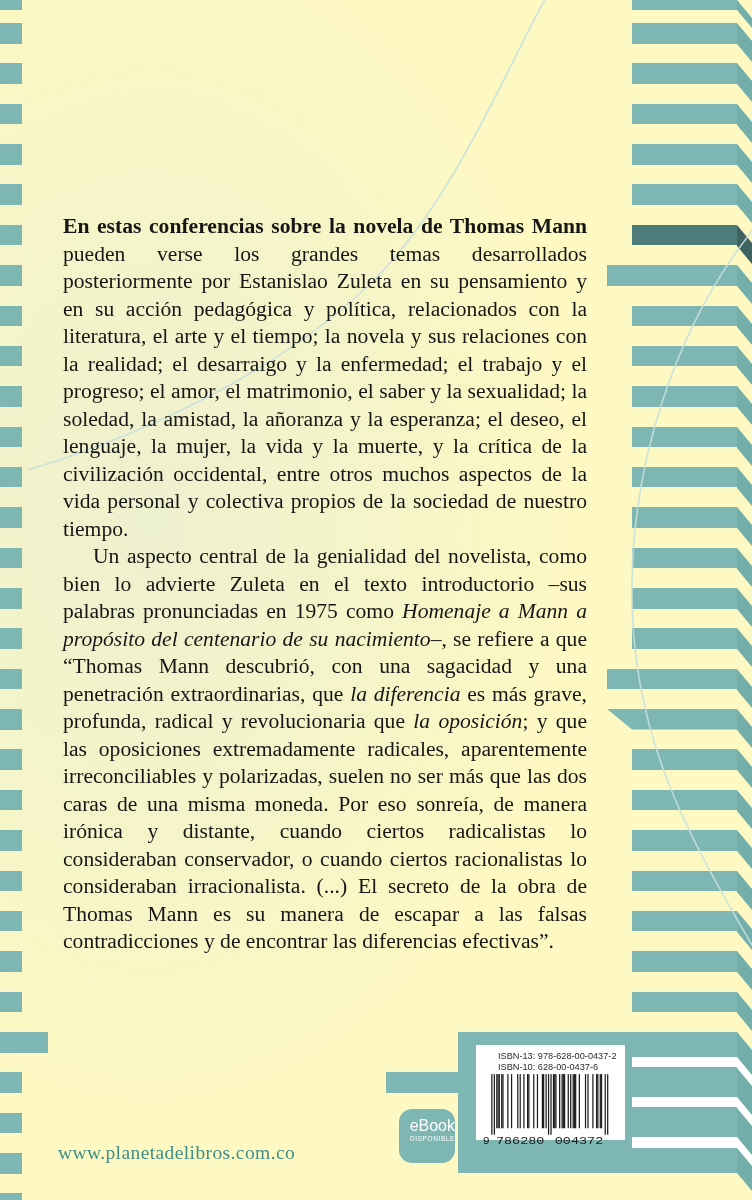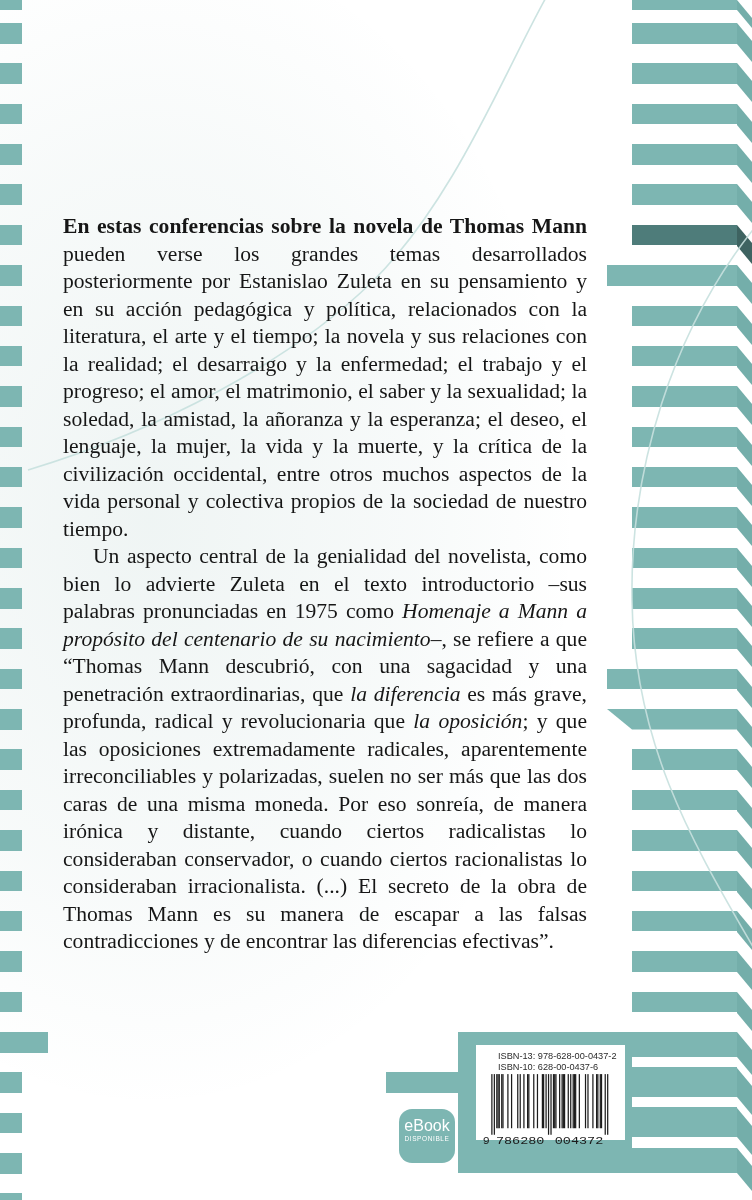--- a/index.html
+++ b/index.html
@@ -1,16 +1,16 @@
 <!DOCTYPE html>
 <html><head>
 <meta charset="utf-8">
 <style>
   html,body{margin:0;padding:0;background:#e9e9e9;}
-  .page{position:relative;width:752px;height:1200px;background:#ffffff;overflow:hidden;
+  .page{position:relative;width:752px;height:1200px;background:#fef9c3;overflow:hidden;
         font-family:"Liberation Serif",serif;margin:0 auto;}
   .tint{position:absolute;left:-270px;top:-60px;width:840px;height:1160px;border-radius:50%;
         background:radial-gradient(ellipse at center, rgba(213,228,226,0.38) 0%, rgba(213,228,226,0.18) 45%, rgba(213,228,226,0) 72%);
         z-index:0;}
   #stripes{position:absolute;inset:0;z-index:1;}
   .stripe{position:absolute;}
   #arcs{position:absolute;left:0;top:0;z-index:2;pointer-events:none;}
   #body-text{position:absolute;left:63px;top:213px;width:524px;z-index:3;
              color:#161616;font-size:21.6px;line-height:27.5px;text-align:justify;}
   #body-text p{margin:0;}
@@ -134,22 +134,23 @@
   <svg id="arcs" width="752" height="1200" viewBox="0 0 752 1200">
     <path id="arc-a" fill="none" stroke-width="1.6" opacity="0.9" d="M 548 -6 C 505 70 455 200 372 282 C 290 362 160 430 28 470" stroke="#c6e0de"></path>
     <path id="arc-b" fill="none" stroke-width="1.6" opacity="0.9" d="M 756 226 C 672 330 630 470 632 600 C 634 748 696 848 756 952" stroke="#c6e0de"></path>
   </svg>
 
   <div id="body-text">
       <p><span class="b">En estas conferencias sobre la novela de Thomas Mann </span><span>pueden verse los grandes temas desarrollados posteriormente por Estanislao Zuleta en su pensamiento y en su acción pedagógica y política, relacionados con la literatura, el arte y el tiempo; la novela y sus relaciones con la realidad; el desarraigo y la enfermedad; el trabajo y el progreso; el amor, el matrimonio, el saber y la sexualidad; la soledad, la amistad, la añoranza y la esperanza; el deseo, el lenguaje, la mujer, la vida y la muerte, y la crítica de la civilización occidental, entre otros muchos aspectos de la vida personal y colectiva propios de la sociedad de nuestro tiempo.</span></p>
       <p class="indent"><span>Un aspecto central de la genialidad del novelista, como bien lo advierte Zuleta en el texto introductorio –sus palabras pronunciadas en 1975 como </span><span class="i">Homenaje a Mann a propósito del centenario de su nacimiento</span><span>–, se refiere a que “Thomas Mann descubrió, con una sagacidad y una penetración extraordinarias, que </span><span class="i">la diferencia</span><span> es más grave, profunda, radical y revolucionaria que </span><span class="i">la oposición</span><span>; y que las oposiciones extremadamente radicales, aparentemente irreconciliables y polarizadas, suelen no ser más que las dos caras de una misma moneda. Por eso sonreía, de manera irónica y distante, cuando ciertos radicalistas lo consideraban conservador, o cuando ciertos racionalistas lo consideraban irracionalista. (...) El secreto de la obra de Thomas Mann es su manera de escapar a las falsas contradicciones y de encontrar las diferencias efectivas”.</span></p>
     </div>
 
-
-  <div class="badge" style="background: rgb(125, 182, 178);">
+  <div id="website" style="color: rgb(63, 142, 136);">www.planetadelibros.com.co</div>
+
+  <div class="badge" style="background: rgb(125, 182, 178); text-align: right;">
     <div class="t1">eBook</div>
     <div class="t2">DISPONIBLE</div>
   </div>
 
   <div class="bcbox">
     <div class="isbn">ISBN-13: 978-628-00-0437-2</div>
     <div class="isbn">ISBN-10: 628-00-0437-6</div>
     <svg id="barcode-svg" width="140" height="73" viewBox="0 0 150 78">
         <rect x="11.00" y="0" width="1.32" height="65" fill="#1c1c1c"></rect>
         <rect x="13.64" y="0" width="1.32" height="65" fill="#1c1c1c"></rect>

